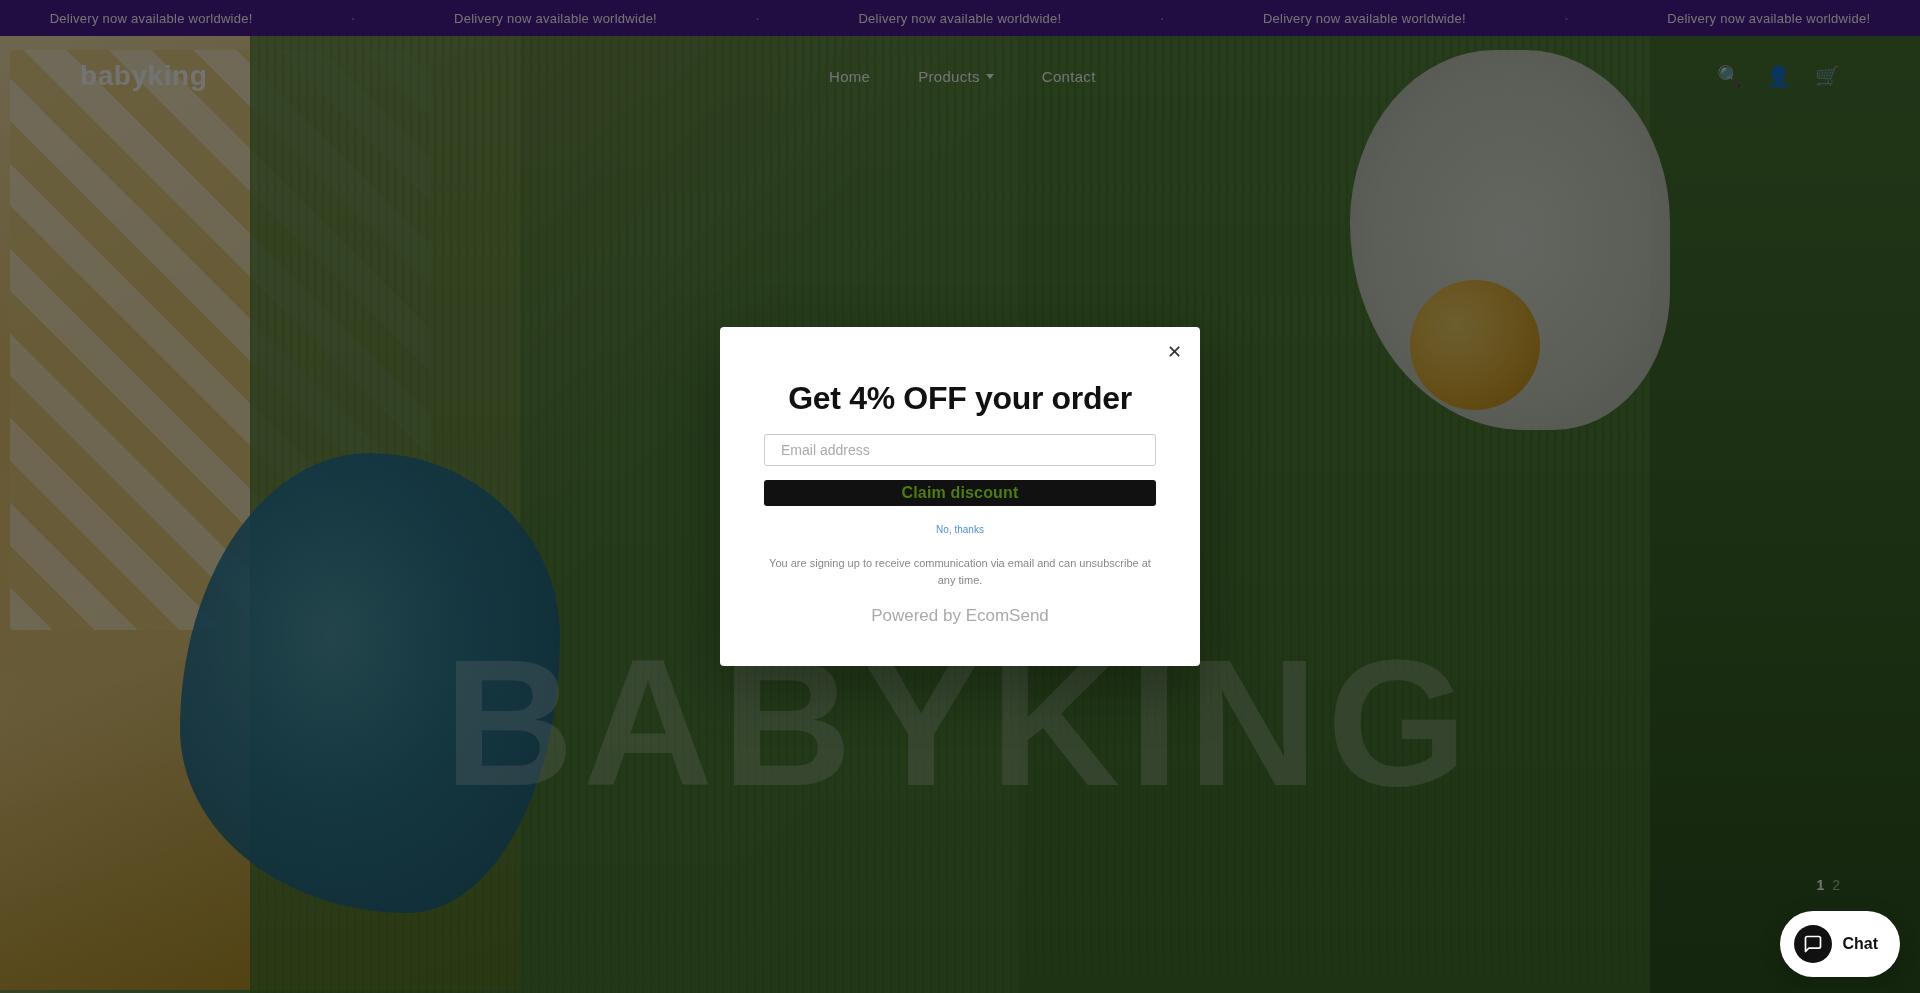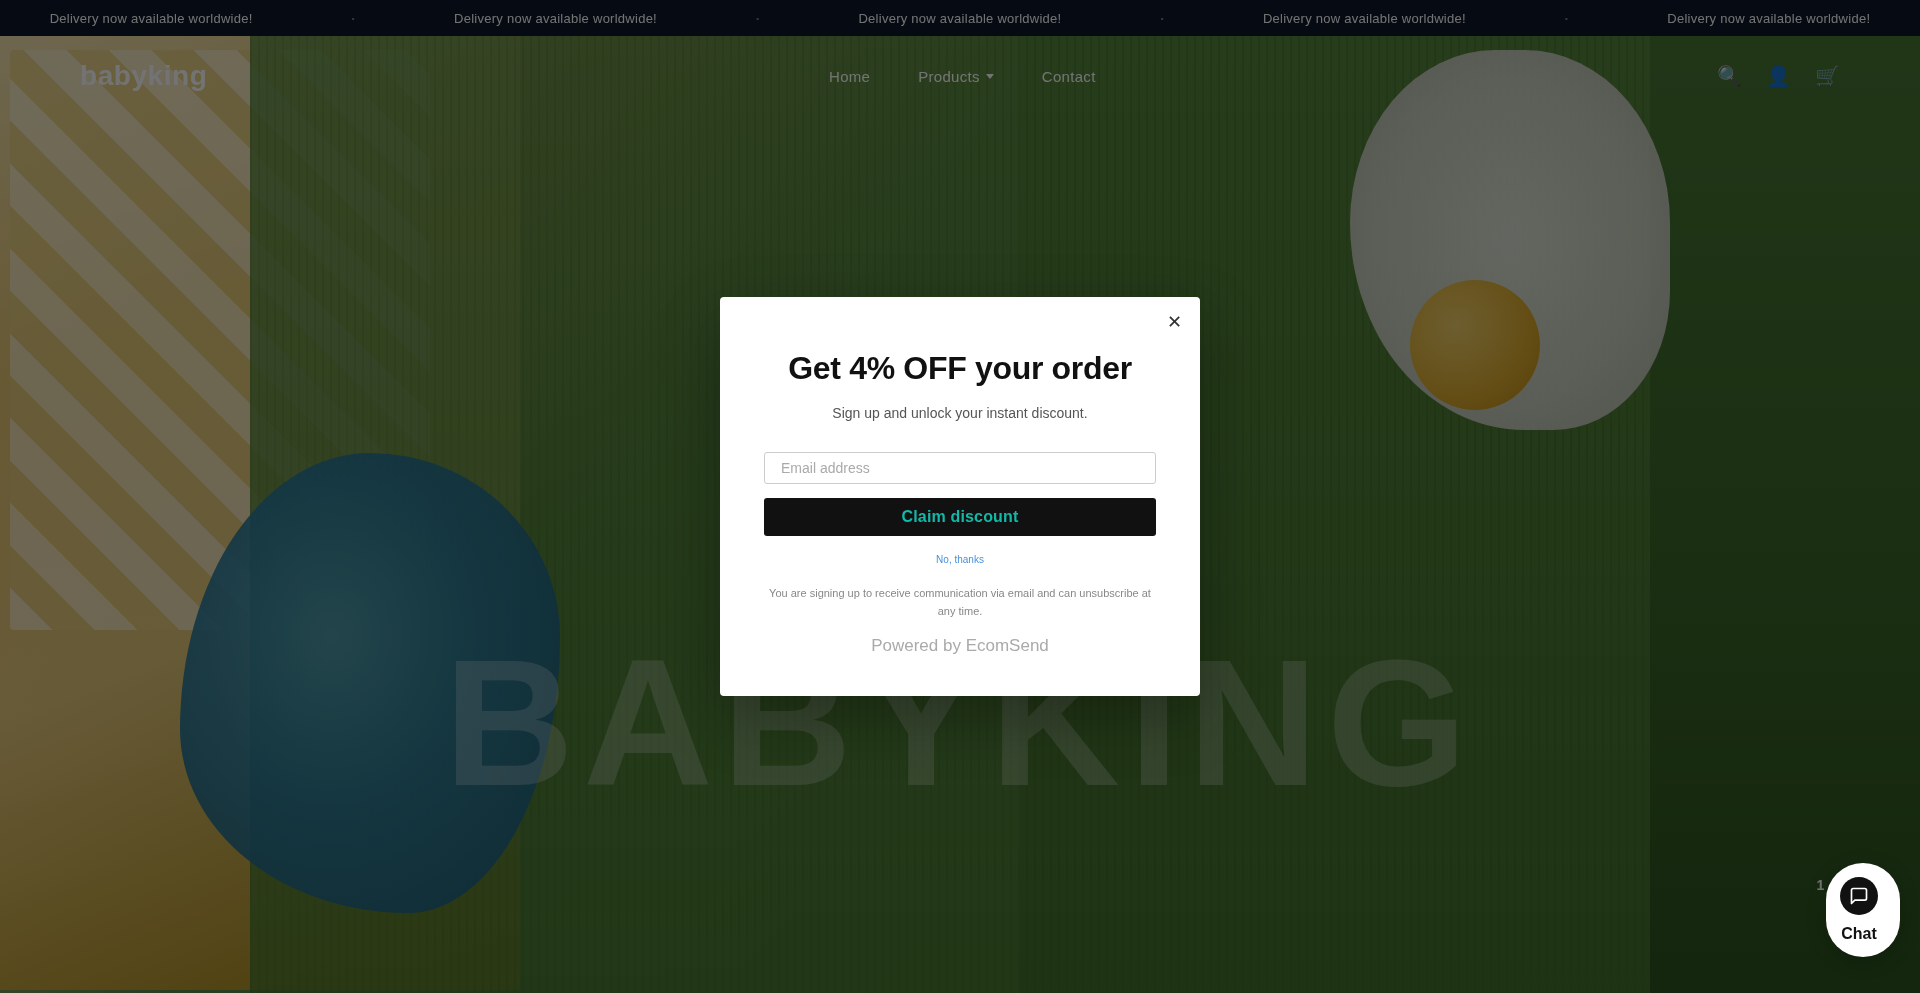--- a/index.html
+++ b/index.html
@@ -91,21 +91,21 @@
       opacity: 0.9;
       z-index: 3;
     }
 
     
     .announcement-bar {
       position: absolute;
       top: 0; left: 0;
       width: 100%;
       height: 36px;
-      background: #0f172a;
+      background: #4c1d95;
       display: flex;
       align-items: center;
       justify-content: space-around;
       z-index: 100;
       text-align: center;
     }
 
     .announcement-bar span {
       color: #ffffff;
       font-size: 13px;
@@ -271,24 +271,24 @@
       display: block;
     }
 
     .modal-email-input::placeholder {
       color: #aaaaaa;
     }
 
     .modal-cta-btn {
       width: 100%;
       background: #111111;
-      color: #14b8a6;
+      color: #4d7c0f;
       border: none;
       border-radius: 3px;
-      padding: 10px;
+      padding: 4px;
       font-size: 16px;
       font-weight: 600;
       cursor: pointer;
       margin-bottom: 18px;
       letter-spacing: 0.01em;
     }
 
     .modal-no-thanks {
       color: #4a90d9;
       font-size: 10px;
@@ -306,32 +306,31 @@
     }
 
     .modal-powered {
       font-size: 17px;
       color: #aaaaaa;
     }
 
     
     .chat-widget {
       position: absolute;
-      bottom: 36px;
+      bottom: 16px;
       right: 20px;
       z-index: 300;
       display: flex;
       align-items: center;
       gap: 10px;
       background: #ffffff;
       border-radius: 40px;
       padding: 14px 22px 14px 14px;
       box-shadow: 0 4px 20px rgba(0,0,0,0.2);
       cursor: pointer;
-      flex-direction: column;
     }
 
     .chat-icon-circle {
       width: 38px;
       height: 38px;
       background: #111111;
       border-radius: 50%;
       display: flex;
       align-items: center;
       justify-content: center;
@@ -405,21 +404,20 @@
 <div class="carousel-dots">
   <span class="dot-num active">1</span>
   <span class="dot-num">2</span>
 </div>
 
 <div class="modal-overlay">
   <div class="modal">
     <button class="modal-close">✕</button>
 
     <h2 class="modal-title">Get 4% OFF your order</h2>
-    <p class="modal-subtitle">Sign up and unlock your instant discount.</p>
 
     <input class="modal-email-input" type="email" placeholder="Email address" style="">
 
     <button class="modal-cta-btn">Claim discount</button>
 
     <a class="modal-no-thanks">No, thanks</a>
 
     <p class="modal-legal">You are signing up to receive communication via email and can unsubscribe at any time.</p>
 
     <p class="modal-powered">Powered by EcomSend</p>

